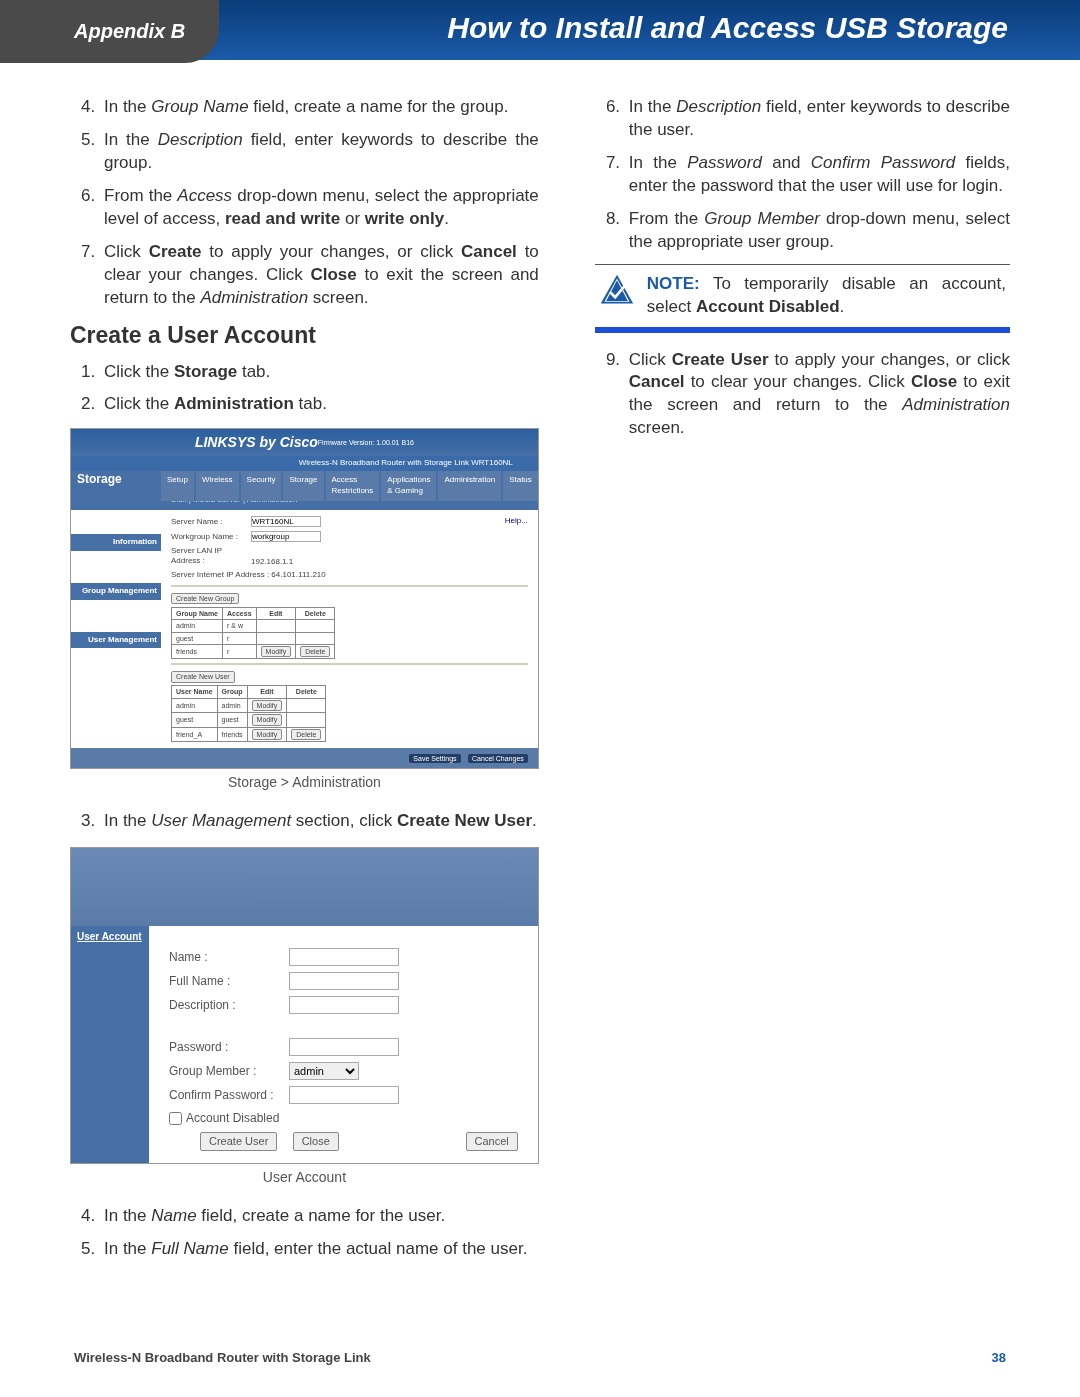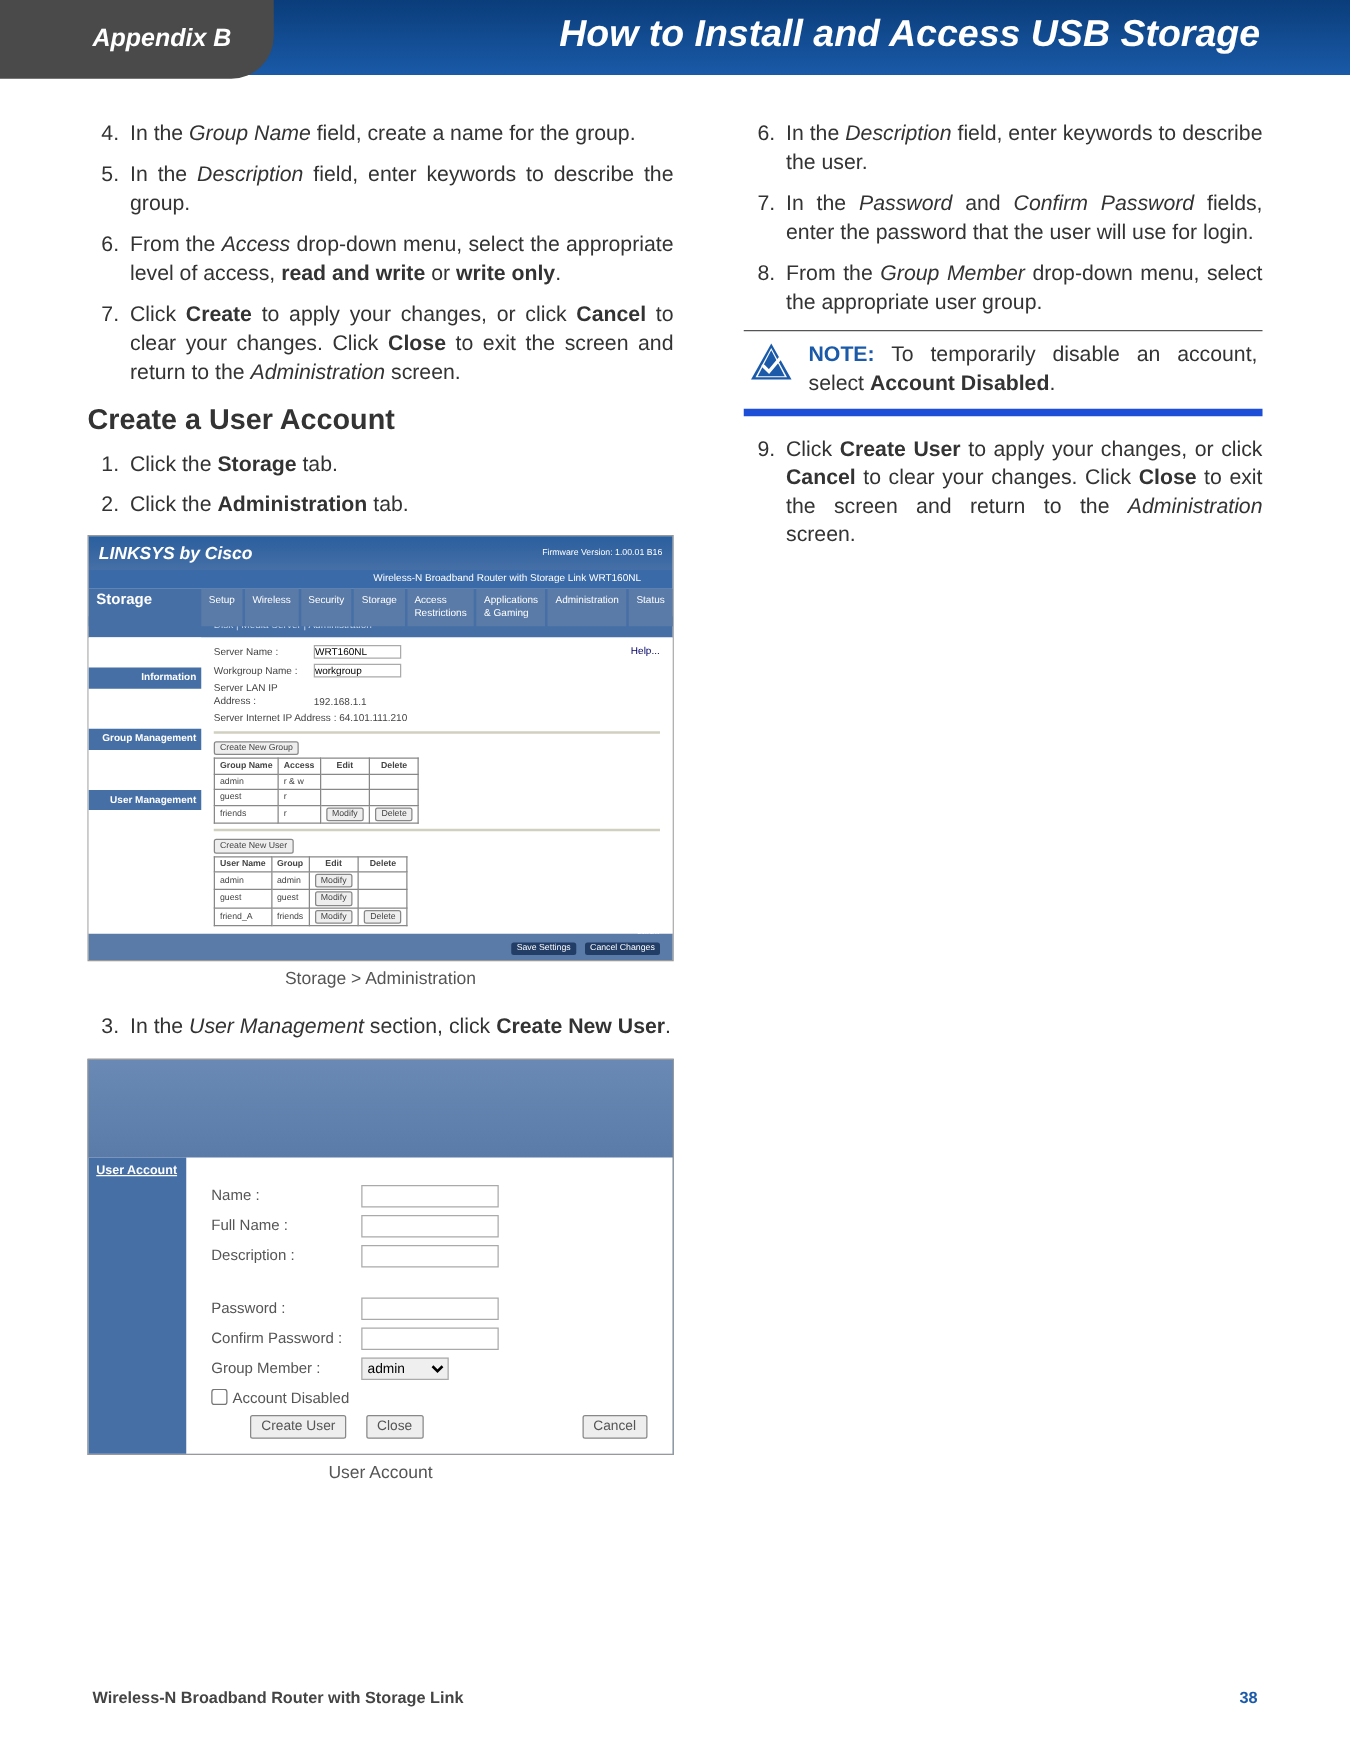--- a/index.html
+++ b/index.html
@@ -8,21 +8,21 @@
   .appendix-tab { position: absolute; left: 0; top: 0; background: #4a4a4a; color: #fff; padding: 18px 34px 18px 74px; font-weight: bold; border-radius: 0 0 34px 0; font-size: 20px; }
   .title { position: absolute; right: 72px; top: 8px; color: #fff; font-weight: bold; font-size: 30px; font-family: "Myriad Pro", Arial, sans-serif; }
   .content { display: flex; padding: 36px 70px 0 70px; gap: 56px; }
   .col { flex: 1; }
   ol { padding-left: 30px; margin-bottom: 10px; }
   ol li { margin-bottom: 10px; text-align: justify; padding-left: 4px; }
   strong { font-weight: bold; }
   em { font-style: italic; }
   h2 { font-size: 23px; font-weight: bold; margin: 0 0 10px 0; font-family: "Myriad Pro", Arial, sans-serif; }
   .figure { border: 1px solid #999; background: #f7f7f7; margin: 12px 0 4px 0; font-size: 10px; color: #555; }
-  .fig-header { background: linear-gradient(to bottom, #2a5f9e, #466fa6); color: #fff; padding: 4px 8px; font-style: italic; font-weight: bold; font-size: 14px; display:flex; justify-content:space-between; align-items:center;}
+  .fig-header { background: linear-gradient(to bottom, #2a5f9e, #466fa6); color: #fff; padding: 4px 8px; font-style: italic; font-weight: bold; font-size: 14px; display:flex; justify-content:center; align-items:center;}
   .fig-subheader { background:#3a6aa8; color:#fff; font-size:8px; text-align:right; padding:2px 25px; }
   .fig-tabs { background: #466fa6; display: flex; padding: 0 0 0 90px; gap:2px; }
   .fig-tabs span { color: #fff; font-size: 8px; padding: 4px 6px; background:#5a7ba8; }
   .fig-storage-label { position:absolute; left:6px; color:#fff; font-weight:bold; font-size:12px;}
   .fig-tabrow { position:relative; height:22px; background:#466fa6; }
   .fig-subtabs { background:#466fa6; color:#cde; font-size:8px; padding:2px 0 4px 100px; }
   .fig-body { background: #fff; padding: 0; min-height: 120px; display:flex; }
   .fig-sidebar { width: 90px; background:#fff; }
   .fig-sidebar div { background:#466fa6; color:#fff; font-size:8px; padding:3px 4px; margin-bottom:32px; font-weight:bold; text-align:right;margin-top:24px; }
   .fig-main { flex:1; padding:6px 10px; font-size:8px; color:#444; position:relative;}
@@ -208,41 +208,45 @@
           <div class="fig2-field">
               <label>Description :</label>
               <input type="text" style="">
             </div>
           <div class="fig2-gap"></div>
           <div class="fig2-field">
               <label>Password :</label>
               <input type="password" style="">
             </div>
           <div class="fig2-field">
+              <label>Group Member :</label>
+              <select><option>admin</option></select>
+            </div>
+          <div class="fig2-field">
               <label>Confirm Password :</label>
               <input type="password" style="">
-            </div>
-          <div class="fig2-field">
-              <label>Group Member :</label>
-              <select><option>admin</option></select>
             </div>
           <div class="fig2-field">
               <input type="checkbox" class="fig2-chk" style="">
               <span>Account Disabled</span>
             </div>
           <div class="fig2-btns">
             <span class="fig-btn">Create User</span>
             <span class="fig-btn">Close</span>
             <span class="fig-btn cancel">Cancel</span>
           </div>
         </div>
       </div>
     </div>
     <div class="caption">User Account</div>
 
+    <ol start="4">
+      <li>In the <em>Name</em> field, create a name for the user.</li>
+      <li>In the <em>Full Name</em> field, enter the actual name of the user.</li>
+    </ol>
   </div>
 
   <div class="col">
     <ol start="6">
       <li>In the <em>Description</em> field, enter keywords to describe the user.</li>
       <li>In the <em>Password</em> and <em>Confirm Password</em> fields, enter the password that the user will use for login.</li>
       <li>From the <em>Group Member</em> drop-down menu, select the appropriate user group.</li>
     </ol>
 
     <div class="note-box">

